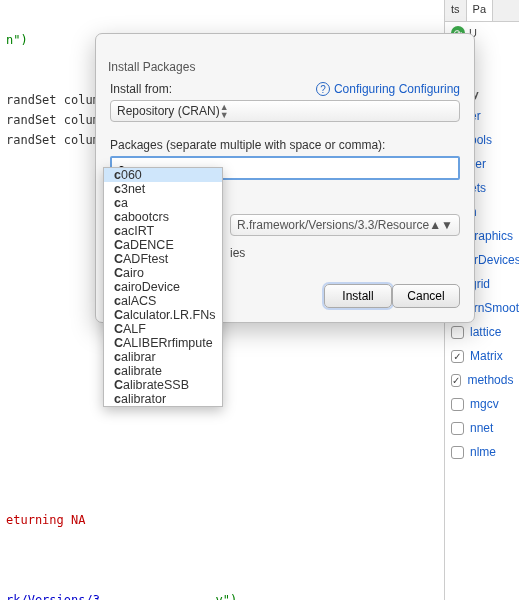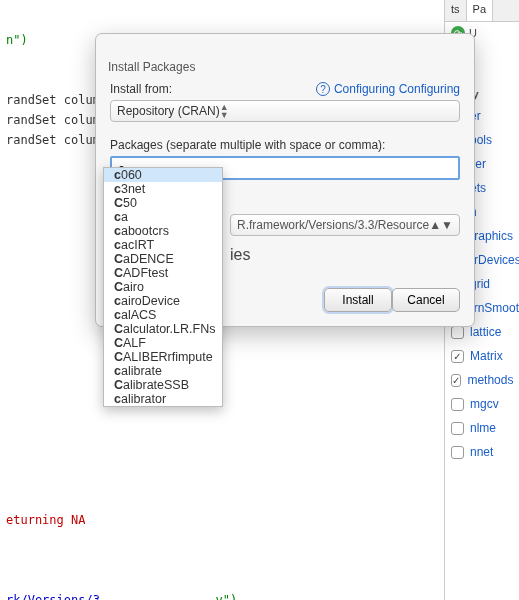--- a/index.html
+++ b/index.html
@@ -100,21 +100,21 @@
   .path-box {
     margin-top: 4px;
     width: 100%; height: 22px;
     border: 1px solid #bbb; border-radius: 4px;
     background: linear-gradient(#fff,#eee);
     padding: 2px 6px; font-size: 12px;
     display:flex; justify-content:space-between; align-items:center;
     color:#555;
   }
   .path-box span:first-child { overflow:hidden; white-space:nowrap; }
-  .libcheck { margin-top: 10px; font-size: 16px; color:#444; display:flex; gap:6px; align-items:center; visibility:hidden;}
+  .libcheck { margin-top: 10px; font-size: 12px; color:#444; display:flex; gap:6px; align-items:center; visibility:hidden;}
   .modal-buttons {
     display:flex; justify-content:flex-end; 
     padding: 10px 14px 14px;
   }
   .btn {
     min-width: 68px; height: 24px;
     border: 1px solid #aaa; border-radius: 5px;
     background: linear-gradient(#fdfdfd,#e5e5e5);
     font-size: 12px; cursor:pointer;
     padding: 0 12px;
@@ -250,25 +250,25 @@
         <div class="pkgrow">
           <span class="checkbox checked"></span>
           <span>methods</span>
         </div>
         <div class="pkgrow">
           <span class="checkbox"></span>
           <span>mgcv</span>
         </div>
         <div class="pkgrow">
           <span class="checkbox"></span>
+          <span>nnet</span>
+        </div>
+        <div class="pkgrow">
+          <span class="checkbox"></span>
           <span>nlme</span>
-        </div>
-        <div class="pkgrow">
-          <span class="checkbox"></span>
-          <span>nnet</span>
         </div>
       </div>
   </div>
 </div>
 
 <div class="modal">
   <div class="modal-title">Install Packages</div>
   <div class="modal-body">
     <div class="row-link">
       <span class="modal-label" style="margin-top:0">Install from:</span>
@@ -301,30 +301,30 @@
   <div class="modal-buttons">
     <button class="btn primary">Install</button>
     <button class="btn">Cancel</button>
   </div>
 </div>
 
 <div class="acbox">
   <div id="ac-rows">
       <div class="acitem sel"><b>c</b><span>060</span></div>
       <div class="acitem"><b>c</b><span>3net</span></div>
-      <div class="acitem"><b>C</b><span>50</span></div>
       <div class="acitem"><b>c</b><span>a</span></div>
       <div class="acitem"><b>c</b><span>abootcrs</span></div>
       <div class="acitem"><b>c</b><span>acIRT</span></div>
       <div class="acitem"><b>C</b><span>aDENCE</span></div>
       <div class="acitem"><b>C</b><span>ADFtest</span></div>
       <div class="acitem"><b>C</b><span>airo</span></div>
       <div class="acitem"><b>c</b><span>airoDevice</span></div>
       <div class="acitem"><b>c</b><span>alACS</span></div>
       <div class="acitem"><b>C</b><span>alculator.LR.FNs</span></div>
       <div class="acitem"><b>C</b><span>ALF</span></div>
       <div class="acitem"><b>C</b><span>ALIBERrfimpute</span></div>
+      <div class="acitem"><b>c</b><span>alibrar</span></div>
       <div class="acitem"><b>c</b><span>alibrate</span></div>
       <div class="acitem"><b>C</b><span>alibrateSSB</span></div>
       <div class="acitem"><b>c</b><span>alibrator</span></div>
       <div class="acitem"></div>
     </div>
 </div>
 
 </body></html>

